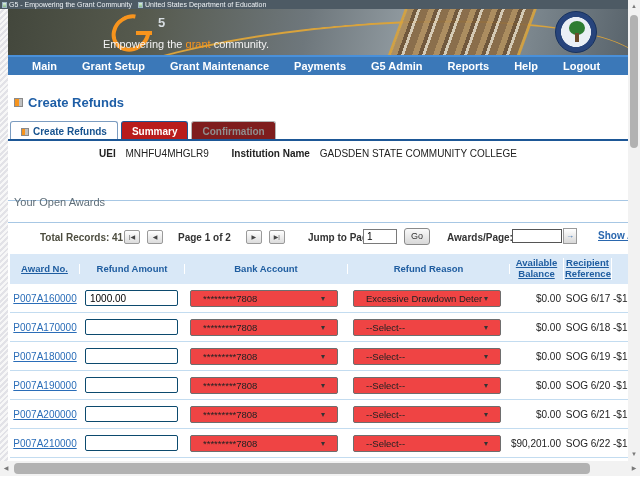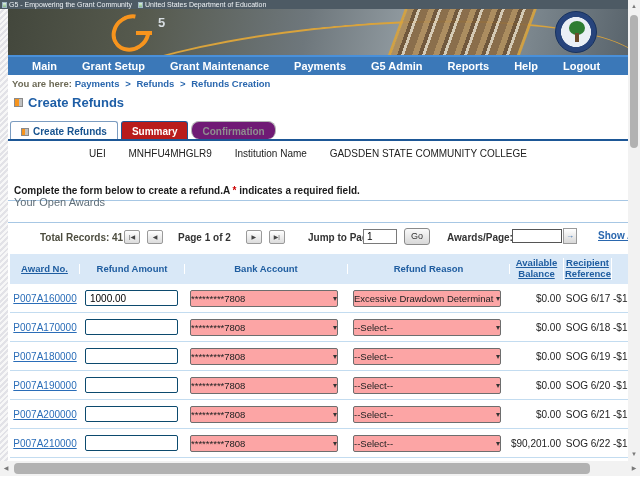--- a/index.html
+++ b/index.html
@@ -55,27 +55,27 @@
     background:linear-gradient(90deg,#f7941d 50%,#c0c0c0 50%); display:inline-block; }
   .page-title .txt { font-size:13px; font-weight:bold; color:#1e5ea6; }
 
   
   .tabs { position:absolute; left:10px; top:121px; display:flex; align-items:flex-end; gap:3px; }
   .tab { height:18px; padding:2px 10px 0 10px; font-size:10px; font-weight:bold;
     border:1px solid #7b9cc0; border-bottom:none; border-radius:3px 3px 0 0;
     display:flex; align-items:center; gap:4px; cursor:pointer; }
   .tab.active { background:#fff; color:#17538f; }
   .tab.blue { background:#b91c1c; color:#fff; border-color:#1d5796; }
-  .tab.disabled { background:#701a75; color:#8f8f8f; border-color:#b5b5b5;border-radius:8px; }
+  .tab.disabled { background:#7f1d1d; color:#8f8f8f; border-color:#b5b5b5; }
   .tab .mini-icon { width:8px; height:8px; }
   .tab-underline { position:absolute; left:8px; top:139px; width:620px; height:2px; background:#1d5796; }
 
   
   .uei-row { position:absolute; left:8px; top:148px; width:620px; text-align:center; font-size:10px; color:#222; white-space:nowrap; }
-  .uei-row .lbl { font-weight:normal; margin-right:20px;text-align:center; }
+  .uei-row .lbl { font-weight:bold; margin-right:7px;text-align:center; }
   .uei-row .val { margin-right:20px; }
 
   .sec-title { position:absolute; left:14px; font-size:11px; color:#5d6d78; }
   .instruction { position:absolute; left:14px; top:185px; font-size:10px; font-weight:bold; color:#1a1a1a; }
   .instruction .star { color:#cc0000; }
   .hr-blue { position:absolute; left:8px; width:620px; height:1px; background:#a7c7e4; }
 
   
   .pg-total { position:absolute; left:28px; top:232px; font-size:10px; font-weight:bold; color:#4d4d3f;margin-left:12px; }
   .pg-nav { position:absolute; left:124px; top:230px; display:flex; align-items:center; gap:7px; }
@@ -106,22 +106,22 @@
   .th:last-child { border-right:none; }
   .th.u { text-decoration:underline; cursor:pointer; }
   .c1{width:70px;} .c2{width:105px;} .c3{width:163px;} .c4{width:162px;}
   .c5{width:54px;} .c6{width:48px;} .c7{width:50px;}
   .trow { display:flex; align-items:center; height:29px; border-bottom:1px solid #c3dcf0; }
   .td { font-size:10px; color:#222; }
   .td.c1 { text-align:center; }
   .award-link { color:#2a6db8; text-decoration:underline; cursor:pointer; }
   .amt-input { width:93px; height:16px; border:1px solid #0c4a6e; border-radius:2px;
     font-size:10px; padding:0 4px; margin-left:5px; font-family:inherit; }
-  .selbox { width:148px; height:17px; background:#fca5a5; border:1px solid #6e6e6e; border-radius:2px;
-    display:flex; justify-content:space-between; align-items:center; padding:0 0; margin-left:5px;
+  .selbox { width:148px; height:17px; background:#ef4444; border:1px solid #6e6e6e; border-radius:2px;
+    display:flex; justify-content:space-between; align-items:center; padding:0 12px; margin-left:5px;
     cursor:pointer; overflow:hidden; }
   .selbox .sv { font-size:9.5px; white-space:nowrap; overflow:hidden; }
   .selbox .chev { font-size:8px; color:#333; flex:0 0 auto; margin-left:2px; }
   .td.c5 { text-align:right; padding-right:3px; }
   .td.c6 { text-align:center; line-height:1.1; }
   .td.c6.nowrap { white-space:nowrap; }
   .td.c7 { padding-left:1px; white-space:nowrap; }
 
   
   .vscroll { position:absolute; right:0; top:0; width:12px; height:461px; background:#f2f2f2; z-index:6; }
@@ -152,48 +152,40 @@
       <span>United States Department of Education</span>
     </span>
   </div>
 
   <div class="banner">
     <div class="gold-arc"></div>
     <div class="shelf"></div>
     <div class="g-circle"></div>
     <div class="g-bar"></div>
     <div class="logo-five">5</div>
+    <div class="tagline"><span>Empowering the </span><span class="accent">grant</span><span> community.</span></div>
     <div class="seal">
       <span class="tree-top"></span>
       <span class="tree-trunk"></span>
     </div>
   </div>
 
   <div class="blue-rule"></div>
 
   <div class="navbar">
     <span>Main</span>
     <span>Grant Setup</span>
     <span>Grant Maintenance</span>
     <span>Payments</span>
     <span>G5 Admin</span>
     <span>Reports</span>
     <span>Help</span>
     <span>Logout</span>
   </div>
 
-  <div class="breadcrumb">
-    <span class="pre">You are here:</span>
-    <span> </span>
-    <span class="lnk">Payments</span>
-    <span class="sep">&gt;</span>
-    <span class="lnk">Refunds</span>
-    <span class="sep">&gt;</span>
-    <span class="lnk">Refunds Creation</span>
-  </div>
 
   <div class="page-title">
     <span class="mini-icon"></span>
     <span class="txt">Create Refunds</span>
   </div>
 
   <div class="tabs">
     <div class="tab active">
       <span class="mini-icon"></span>
       <span>Create Refunds</span>
@@ -207,23 +199,20 @@
   </div>
   <div class="tab-underline"></div>
 
   <div class="uei-row">
     <span class="lbl">UEI</span>
     <span class="val">MNHFU4MHGLR9</span>
     <span class="lbl">Institution Name</span>
     <span class="val">GADSDEN STATE COMMUNITY COLLEGE</span>
   </div>
 
-  <div class="instruction">
-    <span>Complete the form below to create a refund.A </span><span class="star">*</span><span> indicates a required field.</span>
-  </div>
   <div class="hr-blue" style="top:200px;"></div>
 
   <div class="sec-title" style="top:196px;">Your Open Awards</div>
   <div class="hr-blue" style="top:222px;"></div>
 
   <div class="pg-total">Total Records: 41</div>
   <div class="pg-nav">
     <div class="pg-btn"><span>|◀</span></div>
     <div class="pg-btn"><span>◀</span></div>
     <span class="pg-status">Page 1 of 2</span>

